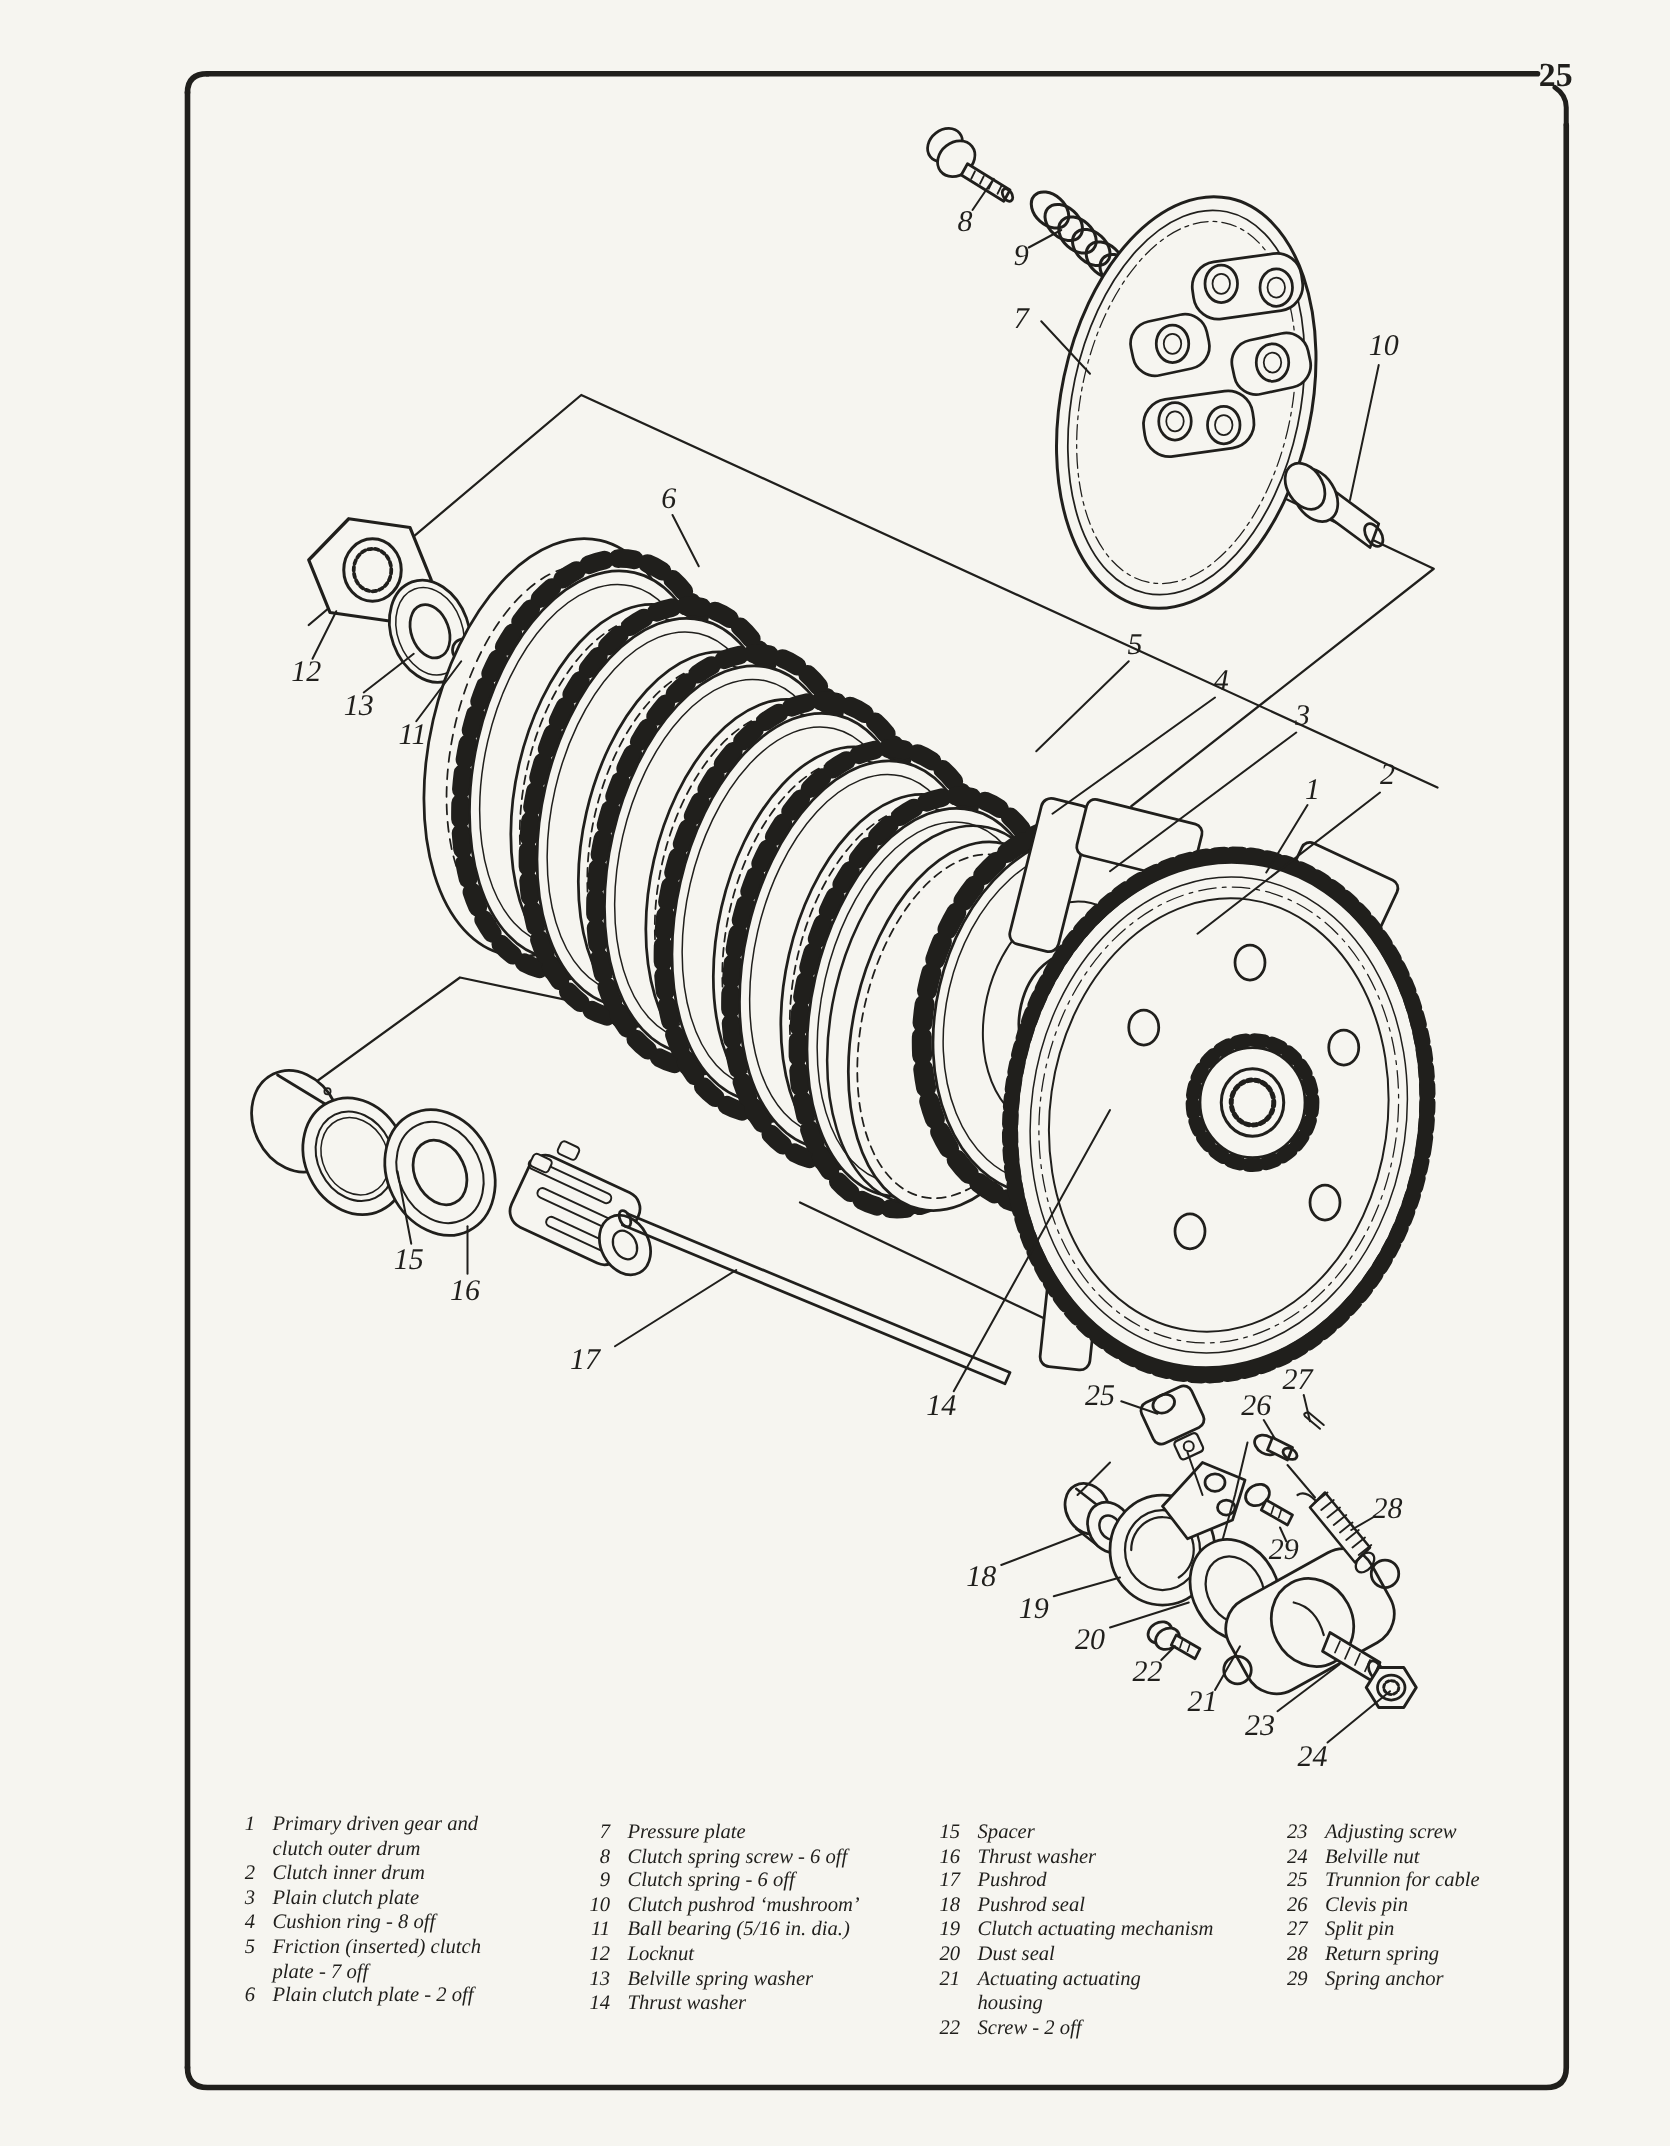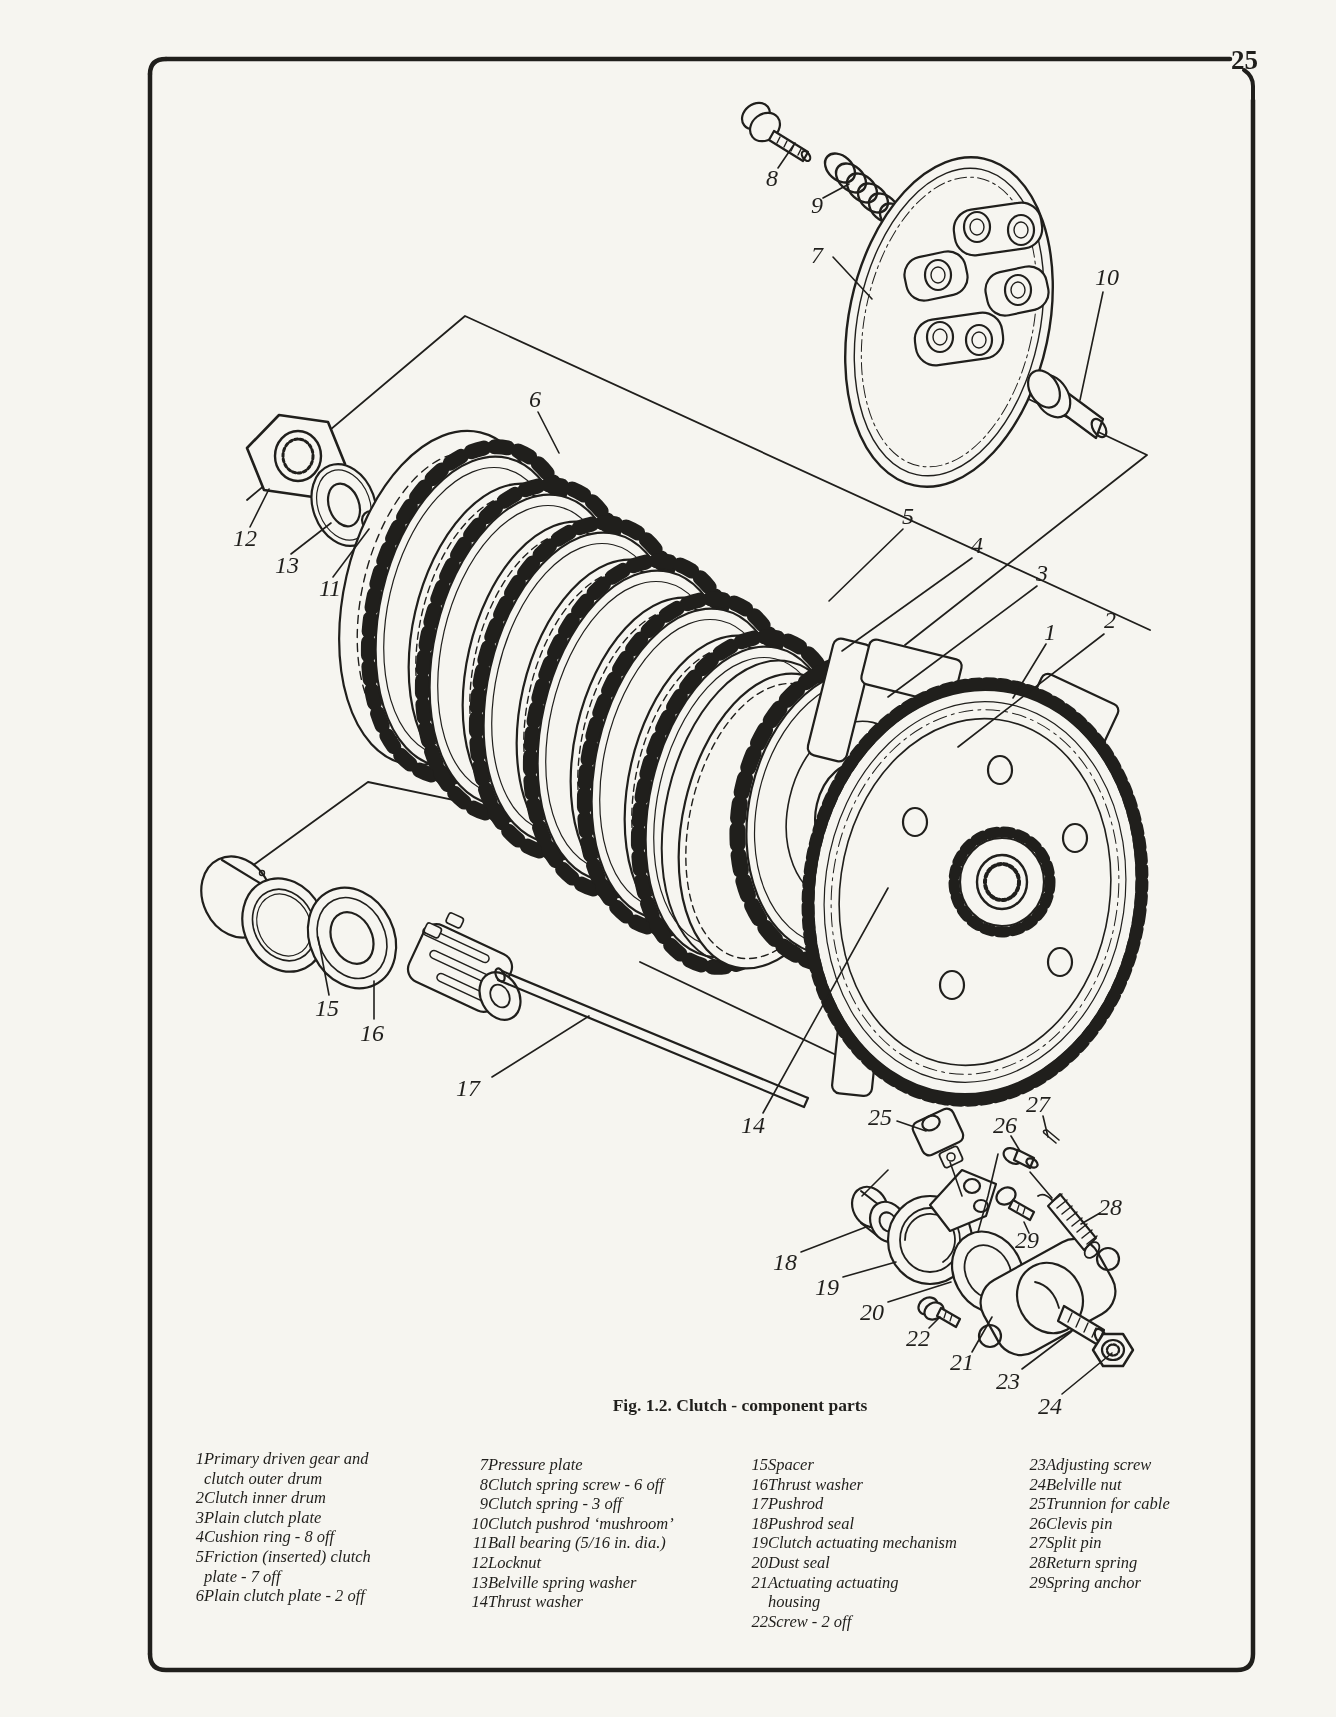--- a/index.html
+++ b/index.html
@@ -27,21 +27,21 @@
     font-style:italic;font-size:24px;line-height:1;white-space:nowrap;
   }
   
   .lcol{position:absolute;font-style:italic;font-size:16.5px;line-height:19.6px;}
   .lcol.c1{left:162px;top:1449px;width:275px;}
   .lcol.c2{left:446px;top:1455px;width:280px;}
   .lcol.c3{left:726px;top:1455px;width:280px;}
   .lcol.c4{left:1004px;top:1455px;width:260px;}
   .lrow{display:flex;align-items:flex-start;}
   .lnum{width:42px;text-align:right;flex:0 0 auto;}
-  .ltext{white-space:pre-line;}
+  .ltext{margin-left:14px;white-space:pre-line;}
 </style>
 </head>
 <body>
 
 <div id="stage">
 
   <svg class="art" width="1336" height="1717" viewBox="0 0 1336 1717" fill="none" stroke="#201f1c" stroke-width="2.2" stroke-linecap="round" stroke-linejoin="round">
 
     <defs>
       <g id="fplate">
@@ -378,21 +378,20 @@
       <div class="callout" style="left: 918px; top: 1338px;">22</div>
       <div class="callout" style="left: 1008px; top: 1381px;">23</div>
       <div class="callout" style="left: 1050px; top: 1406px;">24</div>
       <div class="callout" style="left: 880px; top: 1117px;">25</div>
       <div class="callout" style="left: 1005px; top: 1125px;">26</div>
       <div class="callout" style="left: 1038px; top: 1104px;">27</div>
       <div class="callout" style="left: 1110px; top: 1207px;">28</div>
       <div class="callout" style="left: 1027px; top: 1240px;">29</div>
     </div>
 
-  <div class="caption">Fig. 1.2. Clutch - component parts</div>
 
   <div>
     <div class="lcol c1">
         <div class="lrow">
           <span class="lnum">1</span>
           <span class="ltext">Primary driven gear and
 clutch outer drum</span>
         </div>
         <div class="lrow">
           <span class="lnum">2</span>
@@ -420,21 +419,21 @@
         <div class="lrow">
           <span class="lnum">7</span>
           <span class="ltext">Pressure plate</span>
         </div>
         <div class="lrow">
           <span class="lnum">8</span>
           <span class="ltext">Clutch spring screw - 6 off</span>
         </div>
         <div class="lrow">
           <span class="lnum">9</span>
-          <span class="ltext">Clutch spring - 3 off</span>
+          <span class="ltext">Clutch spring - 6 off</span>
         </div>
         <div class="lrow">
           <span class="lnum">10</span>
           <span class="ltext">Clutch pushrod ‘mushroom’</span>
         </div>
         <div class="lrow">
           <span class="lnum">11</span>
           <span class="ltext">Ball bearing (5/16 in. dia.)</span>
         </div>
         <div class="lrow">

